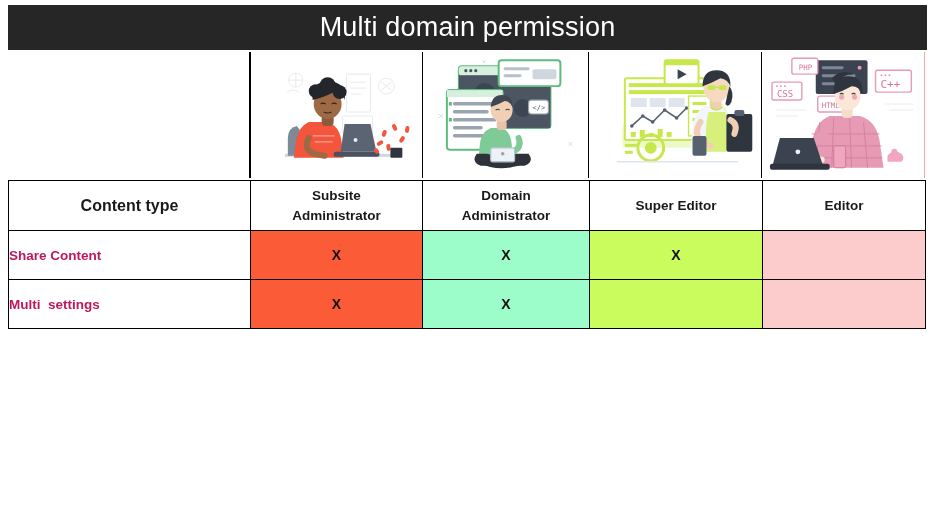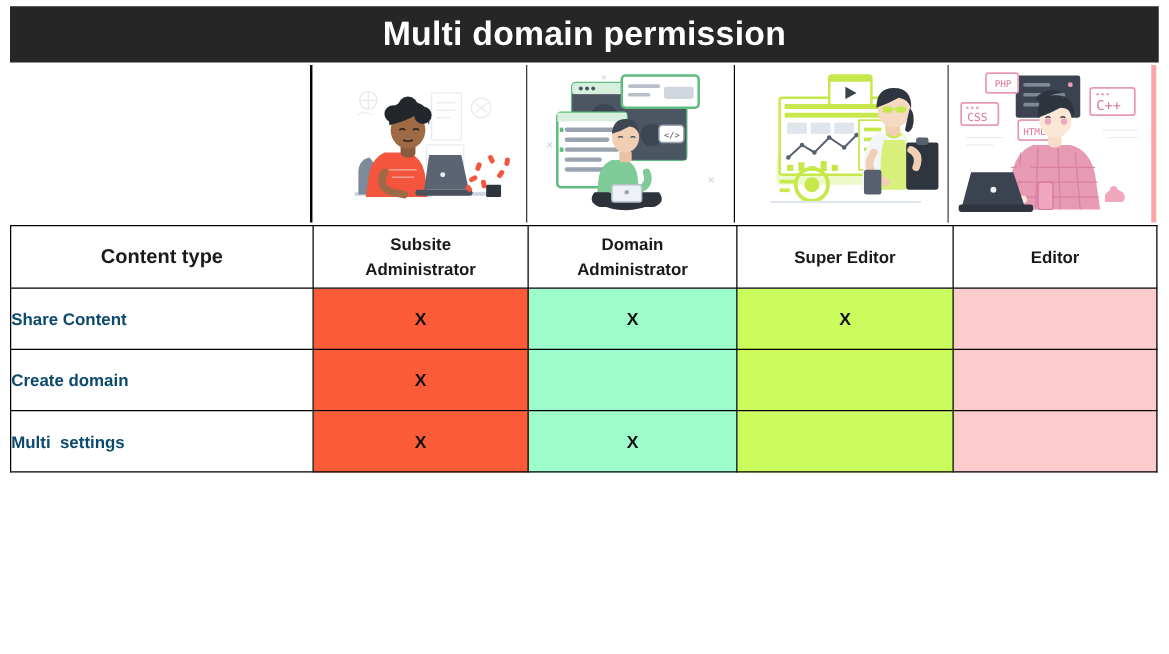--- a/index.html
+++ b/index.html
@@ -31,21 +31,21 @@
     width: 919px;
     height: 45px;
     background: #262626;
     display: flex;
     align-items: center;
     justify-content: center;
   }
   .title-text {
     color: #ffffff;
     font-size: 27px;
-    font-weight: bold;
+    font-weight: normal;
     letter-spacing: 0.2px;
     font-family: "Liberation Sans", sans-serif;
     white-space: nowrap;
   }
 
   
   .illus-row {
     position: absolute;
     left: 2px;
     top: 52px;
@@ -55,21 +55,21 @@
   }
   .illus-cell {
     position: relative;
     background: #ffffff;
     overflow: hidden;
   }
   .illus-cell.c0 { width: 248px; border: none; }
   .illus-cell.c1 { width: 172px; border-left: 2px solid #000; border-right: 1px solid #000; }
   .illus-cell.c2 { width: 166px; border-right: 1px solid #000; }
   .illus-cell.c3 { width: 172px; border-right: 1px solid #000; }
-  .illus-cell.c4 { width: 163px; border-right: 4px solid #fca5a5; }
+  .illus-cell.c4 { width: 163px; border-right: 1px solid #fca5a5; }
 
   .illus-svg { display: block; width: 100%; height: 100%; }
 
   
   table.perm {
     position: absolute;
     left: 8px;
     top: 180px;
     width: 917px;
     border-collapse: collapse;
@@ -108,21 +108,21 @@
   .data-row td {
     height: 48px;
     vertical-align: middle;
   }
   td.row-label {
     background: #ffffff;
     text-align: left;
     padding-left: 14px;
     font-size: 13.5px;
     font-weight: bold;
-    color: #0c4a6e;
+    color: #be185d;
     white-space: pre;
   }
   td.mark {
     text-align: center;
     font-size: 14px;
     font-weight: bold;
     color: #111111;
   }
   td.col-pa { background: #FC5B38; }
   td.col-da { background: #9DFDCA; }
@@ -440,27 +440,20 @@
     </thead>
     <tbody>
       <tr class="data-row">
         <td class="row-label">Share Content</td>
         <td class="mark col-pa">X</td>
         <td class="mark col-da">X</td>
         <td class="mark col-se">X</td>
         <td class="mark col-ed"></td>
       </tr>
       <tr class="data-row">
-        <td class="row-label">Create domain</td>
-        <td class="mark col-pa">X</td>
-        <td class="mark col-da"></td>
-        <td class="mark col-se"></td>
-        <td class="mark col-ed"></td>
-      </tr>
-      <tr class="data-row">
         <td class="row-label">Multi  settings</td>
         <td class="mark col-pa">X</td>
         <td class="mark col-da">X</td>
         <td class="mark col-se"></td>
         <td class="mark col-ed"></td>
       </tr>
     </tbody>
   </table>
 
 </div>

